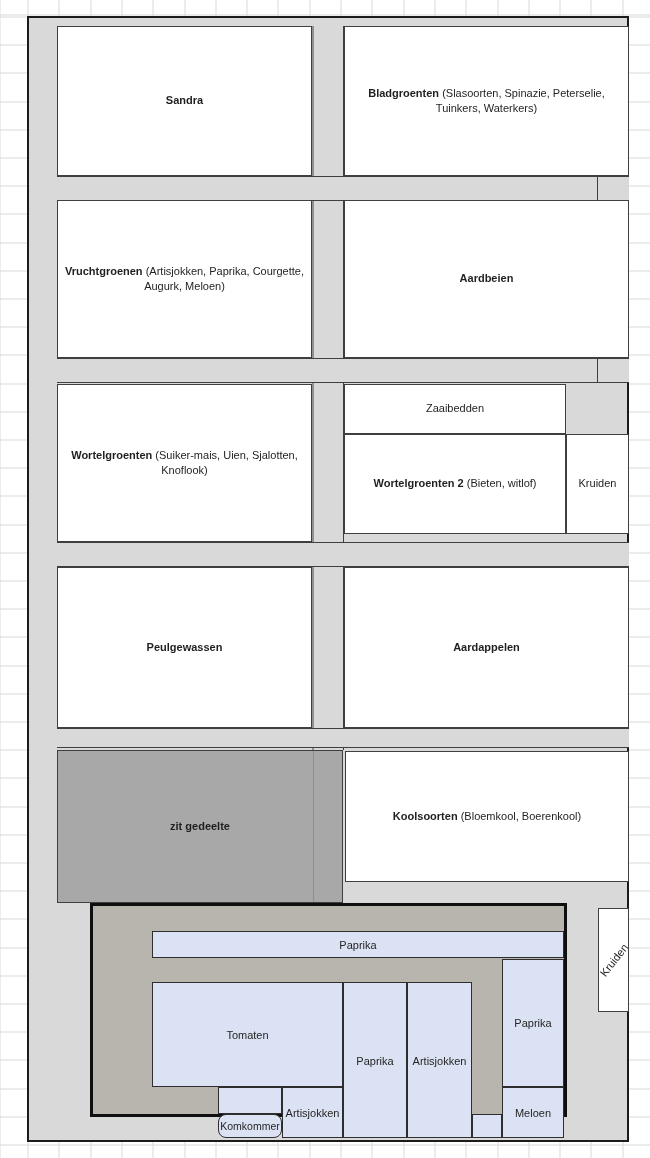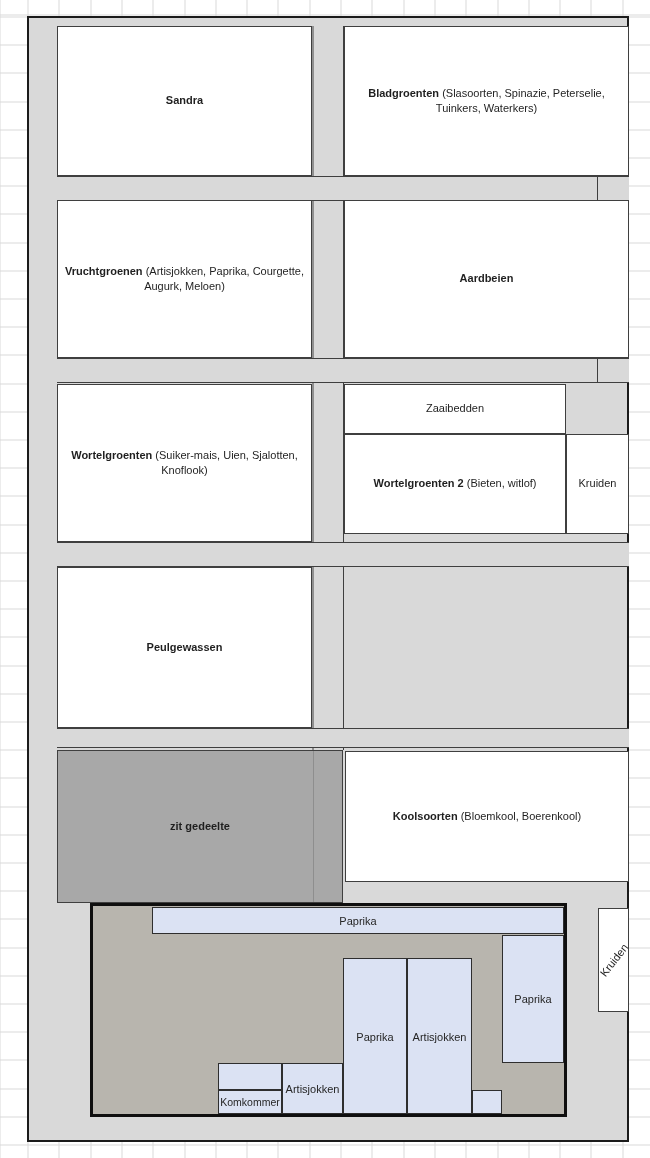--- a/index.html
+++ b/index.html
@@ -47,26 +47,26 @@
   .p-kruidencell{left:566px;top:434px;width:63px;height:100px;}
   .p-peulgewassen{left:57px;top:567px;width:255px;height:161px;}
   .p-aardappelen{left:344px;top:567px;width:285px;height:161px;}
   .p-zit{left:57px;top:750px;width:286px;height:153px;background:#a8a8a8;}
   .zit-line{position:absolute;left:255px;top:0;bottom:0;border-left:1px solid #8e8e8e;}
   .p-koolsoorten{left:345px;top:751px;width:284px;height:131px;padding:0 10px;align-items:center;}
 
   
   .gh{left:90px;top:903px;width:477px;height:214px;background:#b8b5ae;border:3px solid #0f0f0f;}
   .bed{background:#dbe2f3;border:1px solid #2e2e2e;display:flex;align-items:center;justify-content:center;
-    text-align:center;font-size:11px;color:#262626;}
+    text-align:center;font-size:11px;color:#262626;margin-top:24px;}
   .gh-top{left:152px;top:907px;width:412px;height:27px;}
   .gh-tomaten{left:152px;top:958px;width:191px;height:105px;}
   .gh-aubergine{left:152px;top:1063px;width:66px;height:51px;}
   .gh-komupper{left:218px;top:1063px;width:64px;height:27px;}
-  .gh-komkommer{left:218px;top:1090px;width:64px;height:24px;font-size:10.5px;white-space:nowrap;}
+  .gh-komkommer{left:218px;top:1090px;width:64px;height:24px;font-size:10.5px;white-space:nowrap;border-radius:8px;}
   .gh-artb{left:282px;top:1063px;width:61px;height:51px;}
   .gh-papcol{left:343px;top:958px;width:64px;height:156px;align-items:flex-start;padding-top:72px;}
   .gh-artcol{left:407px;top:958px;width:65px;height:156px;align-items:flex-start;padding-top:72px;white-space:nowrap;}
   .gh-smallbox{left:472px;top:1090px;width:30px;height:24px;}
   .gh-papright{left:502px;top:935px;width:62px;height:128px;}
   .gh-meloen{left:502px;top:1063px;width:62px;height:51px;}
 
   
   .kruiden-sign{left:598px;top:908px;width:31px;height:104px;background:#ffffff;border:1px solid #3f3f3f;
     display:flex;align-items:center;justify-content:center;overflow:visible;}
@@ -119,50 +119,59 @@
   </div>
 
   <div class="abs plot p-kruidencell">
     <div><span class="dt">Kruiden</span></div>
   </div>
 
   <div class="abs plot p-peulgewassen">
     <div><span class="nm">Peulgewassen</span></div>
   </div>
 
+  <div class="abs plot p-aardappelen">
+    <div><span class="nm">Aardappelen</span></div>
+  </div>
 
   <div class="abs plot p-zit">
     <div class="zit-line"></div>
     <div><span class="nm">zit gedeelte</span></div>
   </div>
 
   <div class="abs plot p-koolsoorten">
     <div><span class="nm">Koolsoorten</span> <span class="dt">(Bloemkool, Boerenkool)</span></div>
   </div>
 
   <div class="abs gh"></div>
 
   <div class="abs bed gh-top">
       <span>Paprika</span>
+    </div>
+  <div class="abs bed gh-tomaten">
+      <span>Tomaten</span>
     </div>
   <div class="abs bed gh-komupper"></div>
   <div class="abs bed gh-komkommer">
       <span>Komkommer</span>
     </div>
   <div class="abs bed gh-artb">
       <span>Artisjokken</span>
     </div>
   <div class="abs bed gh-papcol">
       <span>Paprika</span>
     </div>
   <div class="abs bed gh-artcol">
       <span>Artisjokken</span>
     </div>
   <div class="abs bed gh-smallbox"></div>
   <div class="abs bed gh-papright">
       <span>Paprika</span>
     </div>
+  <div class="abs bed gh-meloen">
+      <span>Meloen</span>
+    </div>
 
   <div class="abs kruiden-sign">
     <span>Kruiden</span>
   </div>
 
 </div>
 
 </body></html>

